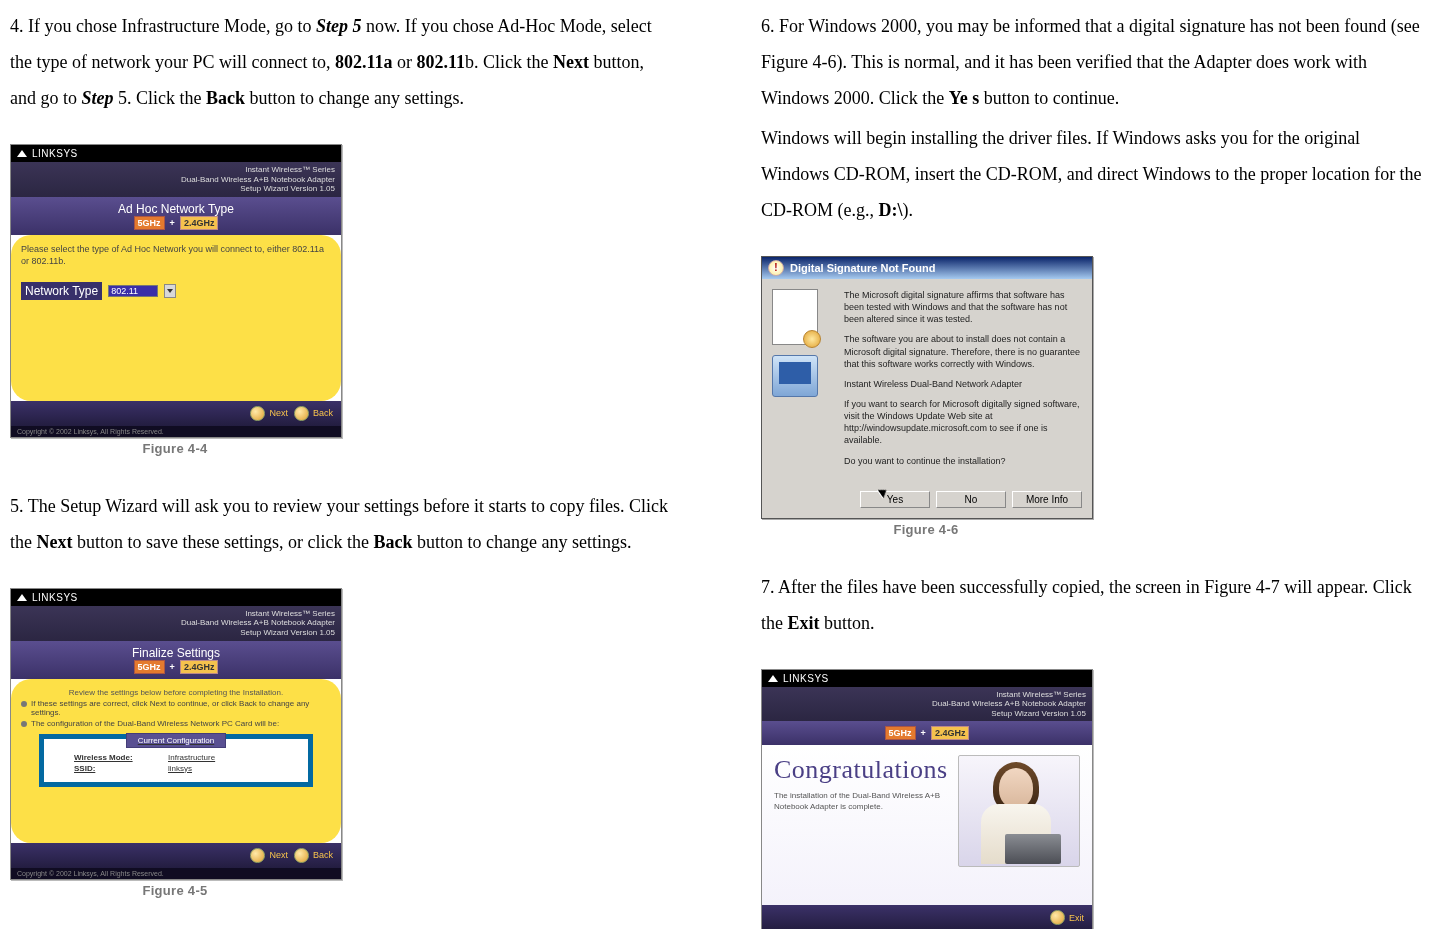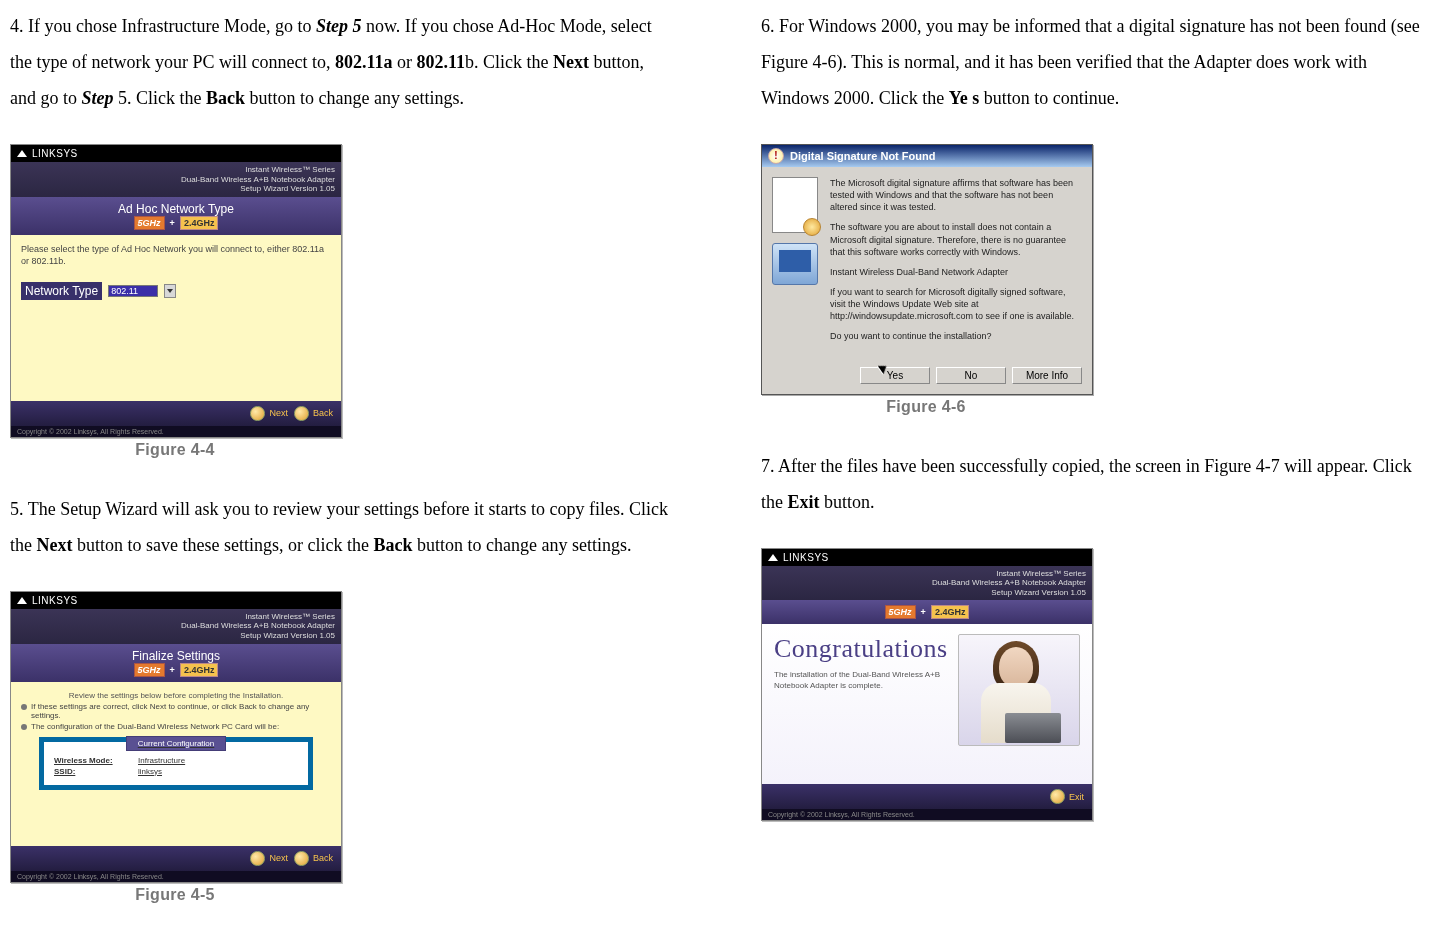--- a/index.html
+++ b/index.html
@@ -23,21 +23,21 @@
   p {
     margin: 0 0 4px 0;
     line-height: 2.0;
   }
   .fig-wrap {
     text-align: left;
     margin: 28px 0 32px 0;
   }
   .fig-caption {
     font-family: Verdana, Geneva, sans-serif;
-    font-size: 16px;
+    font-size: 13px;
     color: #777;
     text-align: center;
     margin-top: 3px;
     font-weight: bold;
     letter-spacing: .3px;
   }
 
   
   .wizard {
     width: 330px;
@@ -81,30 +81,31 @@
   }
   .wizard .ghz {
     display: flex;
     gap: 2px;
   }
   .wizard .ghz span {
     font-size: 9px;
     font-weight: bold;
     padding: 1px 3px;
   }
-  .wizard .ghz .g5 { background:#e47a2e;color:#fff;border:1px solid #a54;font-style:italic; }
+  .wizard .ghz .g5 { background:#e47a2e;color:#fff;border:1px solid #a54; }
   .wizard .ghz .plus { color:#fff;align-self:center; }
   .wizard .ghz .g24 { background:#f5c24d;color:#333;border:1px solid #b88; }
   .wizard .body {
-    background: #fef9c3;
+    background: #fde047;
     min-height: 150px;
     padding: 8px 10px;
     font-size: 9px;
     color: #333;
     position: relative;
+    border-radius: 20px;
   }
   .wizard .footer {
     background: linear-gradient(#3b3168,#231d40);
     padding: 5px 8px;
     display: flex;
     justify-content: flex-end;
     gap: 6px;
   }
   .wizard .footer .btn {
     display:flex;align-items:center;gap:4px;
@@ -131,21 +132,21 @@
   .fig44 .selline .dd::after { content:"";width:0;height:0;border-left:3px solid transparent;border-right:3px solid transparent;border-top:4px solid #333; }
 
   
   .fig45 .body { padding-top:6px; }
   .fig45 .review { font-size:8px;color:#555;text-align:center;margin:3px 0 2px; }
   .fig45 .boxouter {
     background:#fff;border:5px solid #0369a1;margin:6px 18px 0;padding:4px 4px 8px;text-decoration:underline;
   }
   .fig45 .chip { background:#595092;color:#fff;font-size:8px;padding:2px 4px;display:block;width:90px;margin:-10px auto 4px;text-align:center;border:1px solid #443d77; }
   .fig45 .rows { font-size:8px;color:#333; }
-  .fig45 .rows .r { display:flex;gap:14px;padding:1px 6px; }
+  .fig45 .rows .r { display:flex;gap:24px;padding:1px 6px;margin-left:20px; }
   .fig45 .rows .r .k { width:70px;font-weight:bold; }
   .fig45 .guide { font-size:8px;color:#444;margin:2px 0;display:flex;align-items:flex-start;gap:4px;}
   .fig45 .guide .bullet{width:6px;height:6px;border-radius:50%;background:#777;margin-top:2px;flex:0 0 auto;}
 
   
   .win2k {
     width: 330px;
     font-family: Tahoma, Verdana, sans-serif;
     border:1px solid #555;
     background:#d6d3ce;
@@ -155,21 +156,21 @@
     background: linear-gradient(#0a246a,#a6caf0);
     color:#fff;font-size:11px;font-weight:bold;
     padding:3px 6px;display:flex;align-items:center;gap:6px;
   }
   .win2k .titlebar .bang {
     width:14px;height:14px;border-radius:50%;
     background:radial-gradient(circle,#fff,#ffec8b);border:1px solid #caa;
     color:#a00;font-size:10px;font-weight:bold;text-align:center;line-height:14px;
   }
   .win2k .content {
-    display:flex;padding:10px;gap:12px;font-size:9px;color:#222;
+    display:flex;padding:10px;gap:26px;font-size:9px;color:#222;
   }
   .win2k .iconcol { width:60px;display:flex;flex-direction:column;align-items:center;gap:10px; }
   .win2k .cert {
     width:44px;height:54px;background:#fff;border:1px solid #888;position:relative;
   }
   .win2k .cert::after {
     content:"";position:absolute;right:-4px;bottom:-4px;width:16px;height:16px;border-radius:50%;
     background:radial-gradient(circle,#ffe9a0,#e0a030);border:1px solid #b88430;
   }
   .win2k .pc {
@@ -352,20 +353,23 @@
       <div class="fig-caption" style="width:330px;">Figure 4-5</div>
     </div>
 
   </div>
 
   <div class="col">
 
     <p>
       <span>6. For Windows 2000, you may be informed that a digital signature has not been found (see Figure 4-6). This is normal, and it has been verified that the Adapter does work with Windows 2000. Click the </span><b>Ye s</b><span> button to continue.</span>
     </p>
+    <p>
+      <span>Windows will begin installing the driver files. If Windows asks you for the original Windows CD-ROM, insert the CD-ROM, and direct Windows to the proper location for the CD-ROM (e.g., </span><b>D:\</b><span>).</span>
+    </p>
 
     <div class="fig-wrap">
       <div class="win2k">
         <div class="titlebar">
           <span class="bang">!</span>
           <span>Digital Signature Not Found</span>
         </div>
         <div class="content">
           <div class="iconcol">
             <div class="cert"></div>

